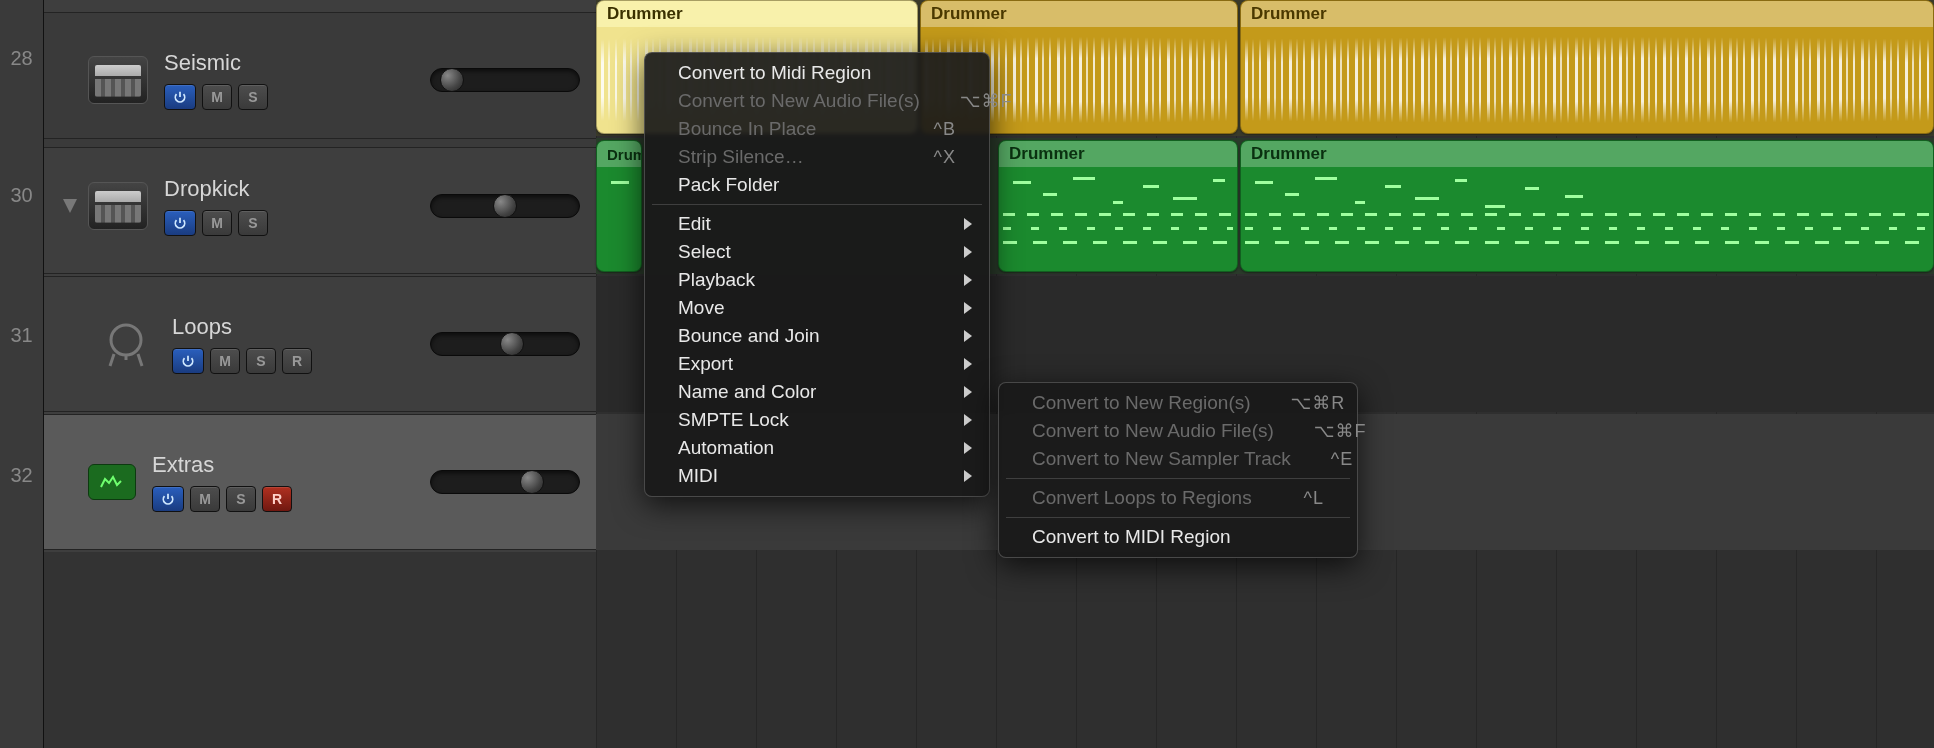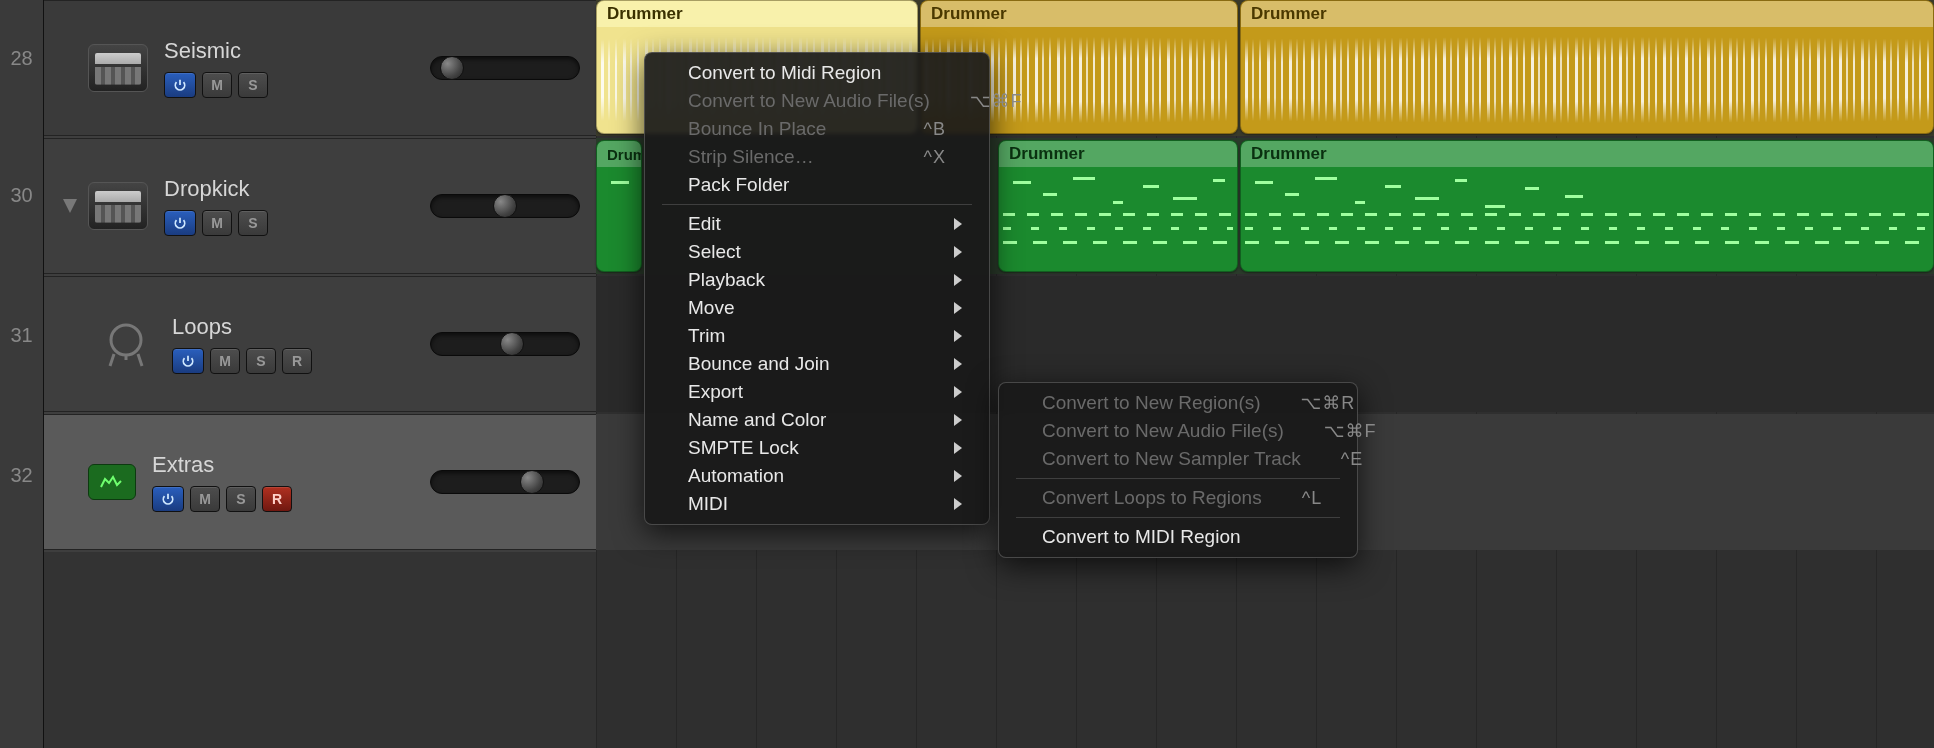--- a/index.html
+++ b/index.html
@@ -33,21 +33,21 @@
     position: absolute;
     left: 0; right: 0;
     border-top: 1px solid #232323;
     border-bottom: 1px solid #232323;
     display: flex;
     align-items: center;
     padding: 12px 16px;
   }
   .track-row.sub { padding-left: 24px; }
   .track-row.selected { background: #5a5a5a; }
-  .track-row.darker { background: #3a3a3a; }
+  .track-row.darker { background: #3a3a3a; margin-top: 12px; }
   .disclose {
     width: 20px; height: 20px;
     display: flex; align-items: center; justify-content: center;
     margin-right: 8px;
   }
   .disclose svg { fill: #787878; }
   .track-icon {
     width: 60px; height: 48px;
     border-radius: 6px;
     display: flex; align-items: center; justify-content: center;
@@ -179,21 +179,21 @@
       repeating-linear-gradient(90deg,#9fff9f 0 14px, transparent 14px 30px) 0 70px / 100% 3px no-repeat;
   }
 
   
   .ctx-menu {
     position:absolute;
     background: rgba(25,25,25,.92);
     border: 1px solid rgba(120,120,120,.5);
     border-radius: 8px;
     box-shadow: 0 8px 30px rgba(0,0,0,.7);
-    padding: 6px 17px;
+    padding: 6px 7px;
     backdrop-filter: blur(2px);
   }
   .ctx-item {
     display:flex; align-items:center;
     padding: 3px 26px 3px 26px;
     font-size: 19px;
     color: #e8e8e8;
     white-space: nowrap;
     position:relative;
   }
@@ -419,24 +419,20 @@
       </div>
     <div class="ctx-item">
         <span>Playback</span>
         <span class="sub-arrow"></span>
       </div>
     <div class="ctx-item">
         <span>Move</span>
         <span class="sub-arrow"></span>
       </div>
     <div class="ctx-item">
-        <span>Trim</span>
-        <span class="sub-arrow"></span>
-      </div>
-    <div class="ctx-item">
         <span>Bounce and Join</span>
         <span class="sub-arrow"></span>
       </div>
     <div class="ctx-item">
         <span>Export</span>
         <span class="sub-arrow"></span>
       </div>
     <div class="ctx-item">
         <span>Name and Color</span>
         <span class="sub-arrow"></span>

